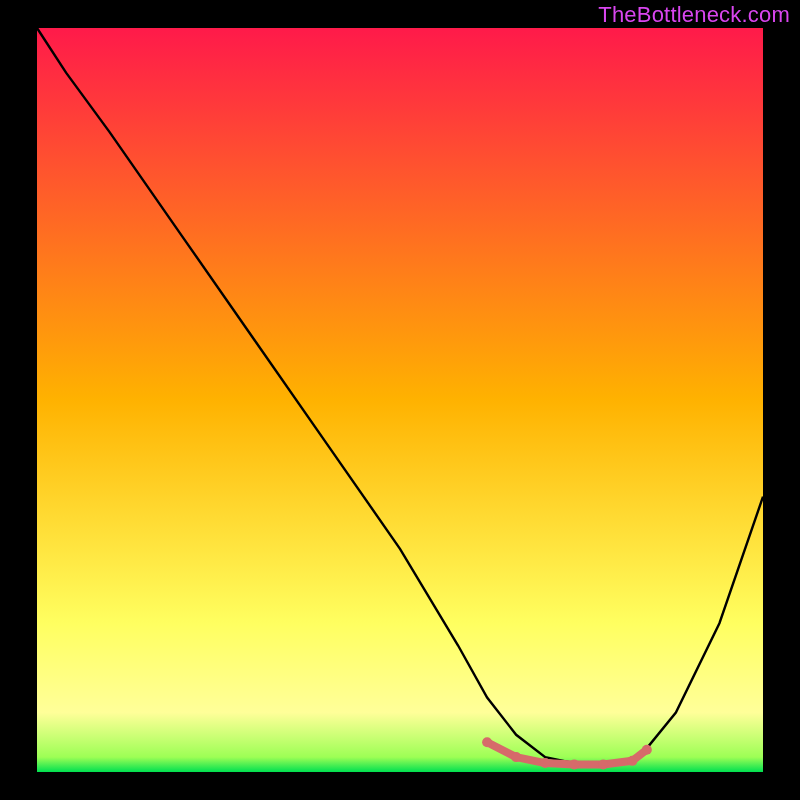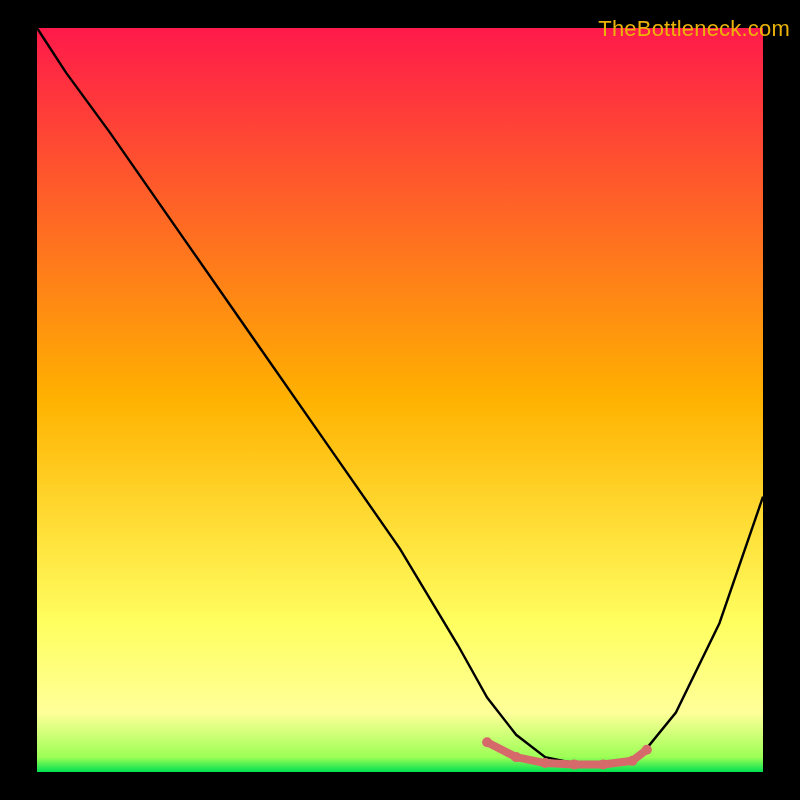--- a/index.html
+++ b/index.html
@@ -11,23 +11,23 @@
     overflow: hidden;
   }
   .chart-wrapper {
     position: relative;
     width: 800px;
     height: 800px;
     background: #000000;
   }
   .attribution {
     position: absolute;
-    top: 16px;
+    top: 2px;
     right: 10px;
-    color: #eab308;
+    color: #d946ef;
     font-family: Arial, Helvetica, sans-serif;
     font-size: 22px;
     font-weight: 500;
     letter-spacing: 0.2px;
     z-index: 20;
   }
   svg.plot {
     position: absolute;
     left: 0;
     top: 0;

